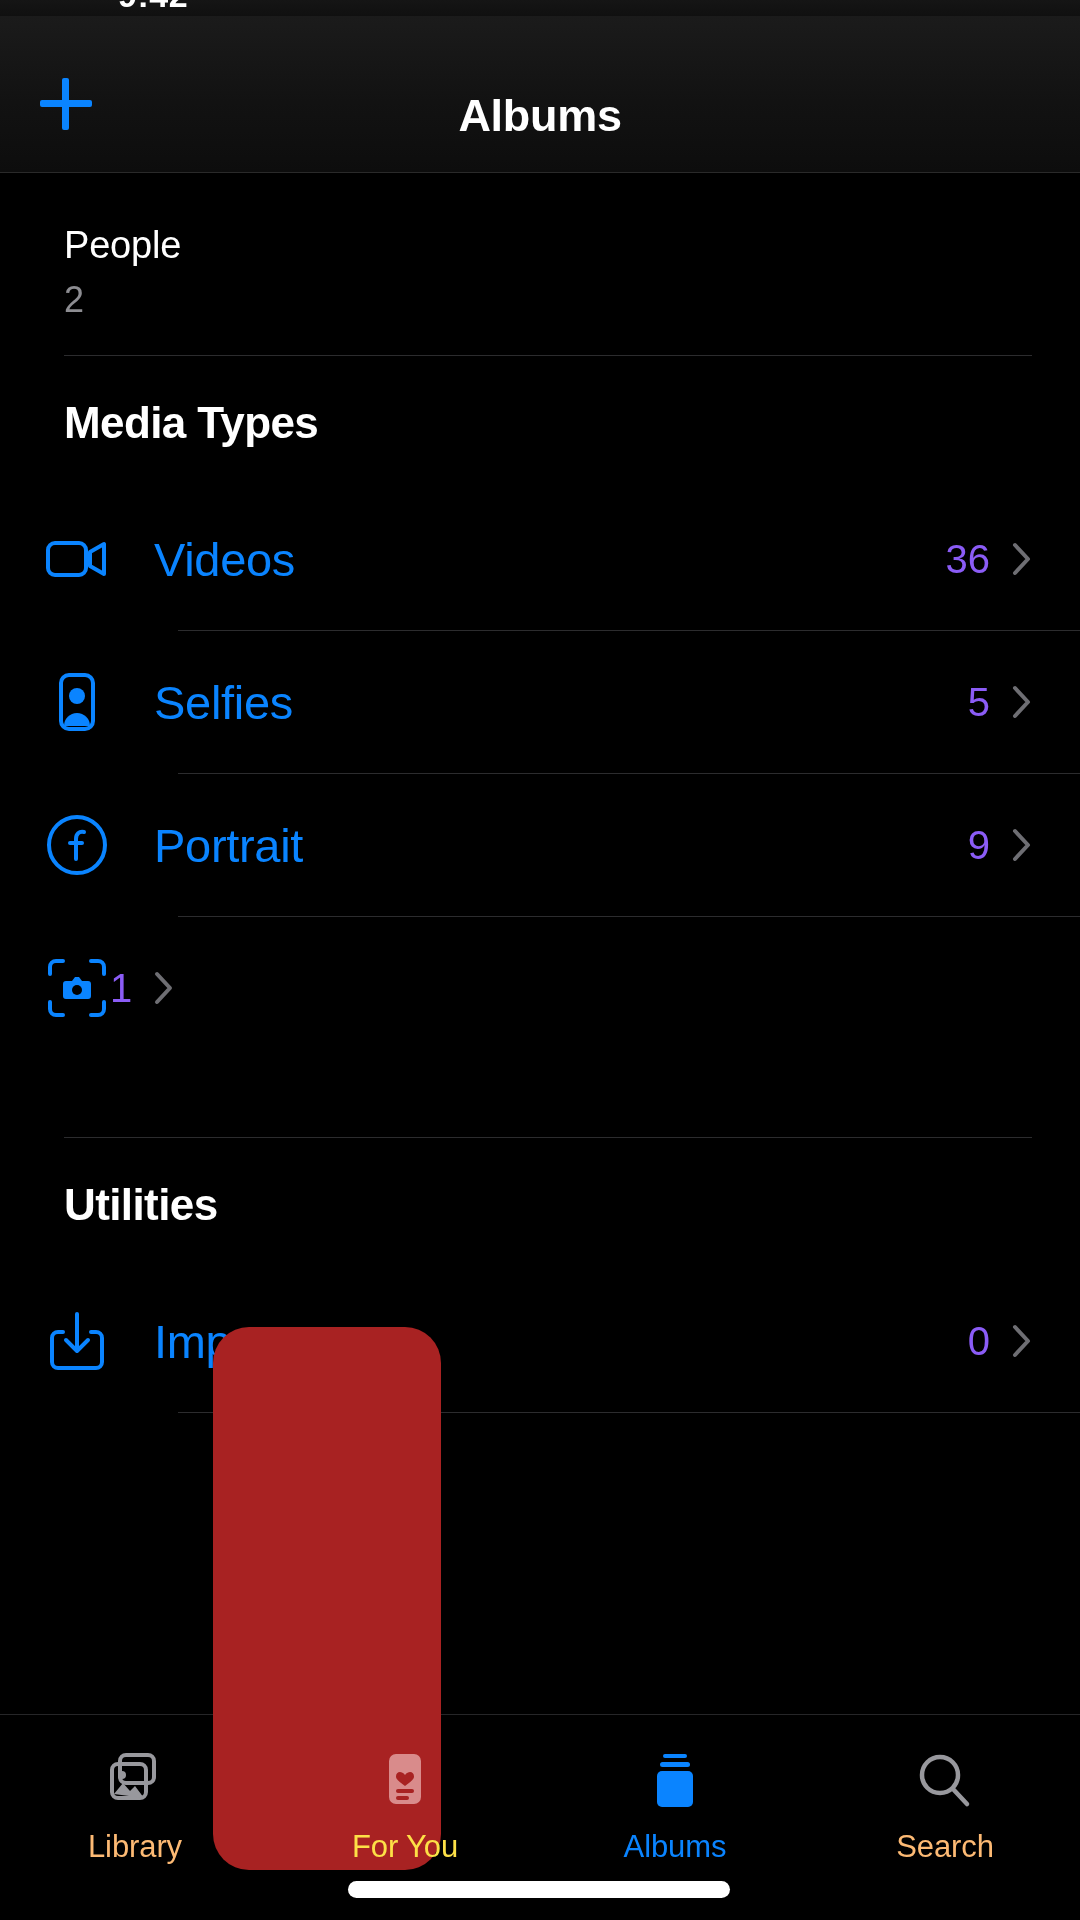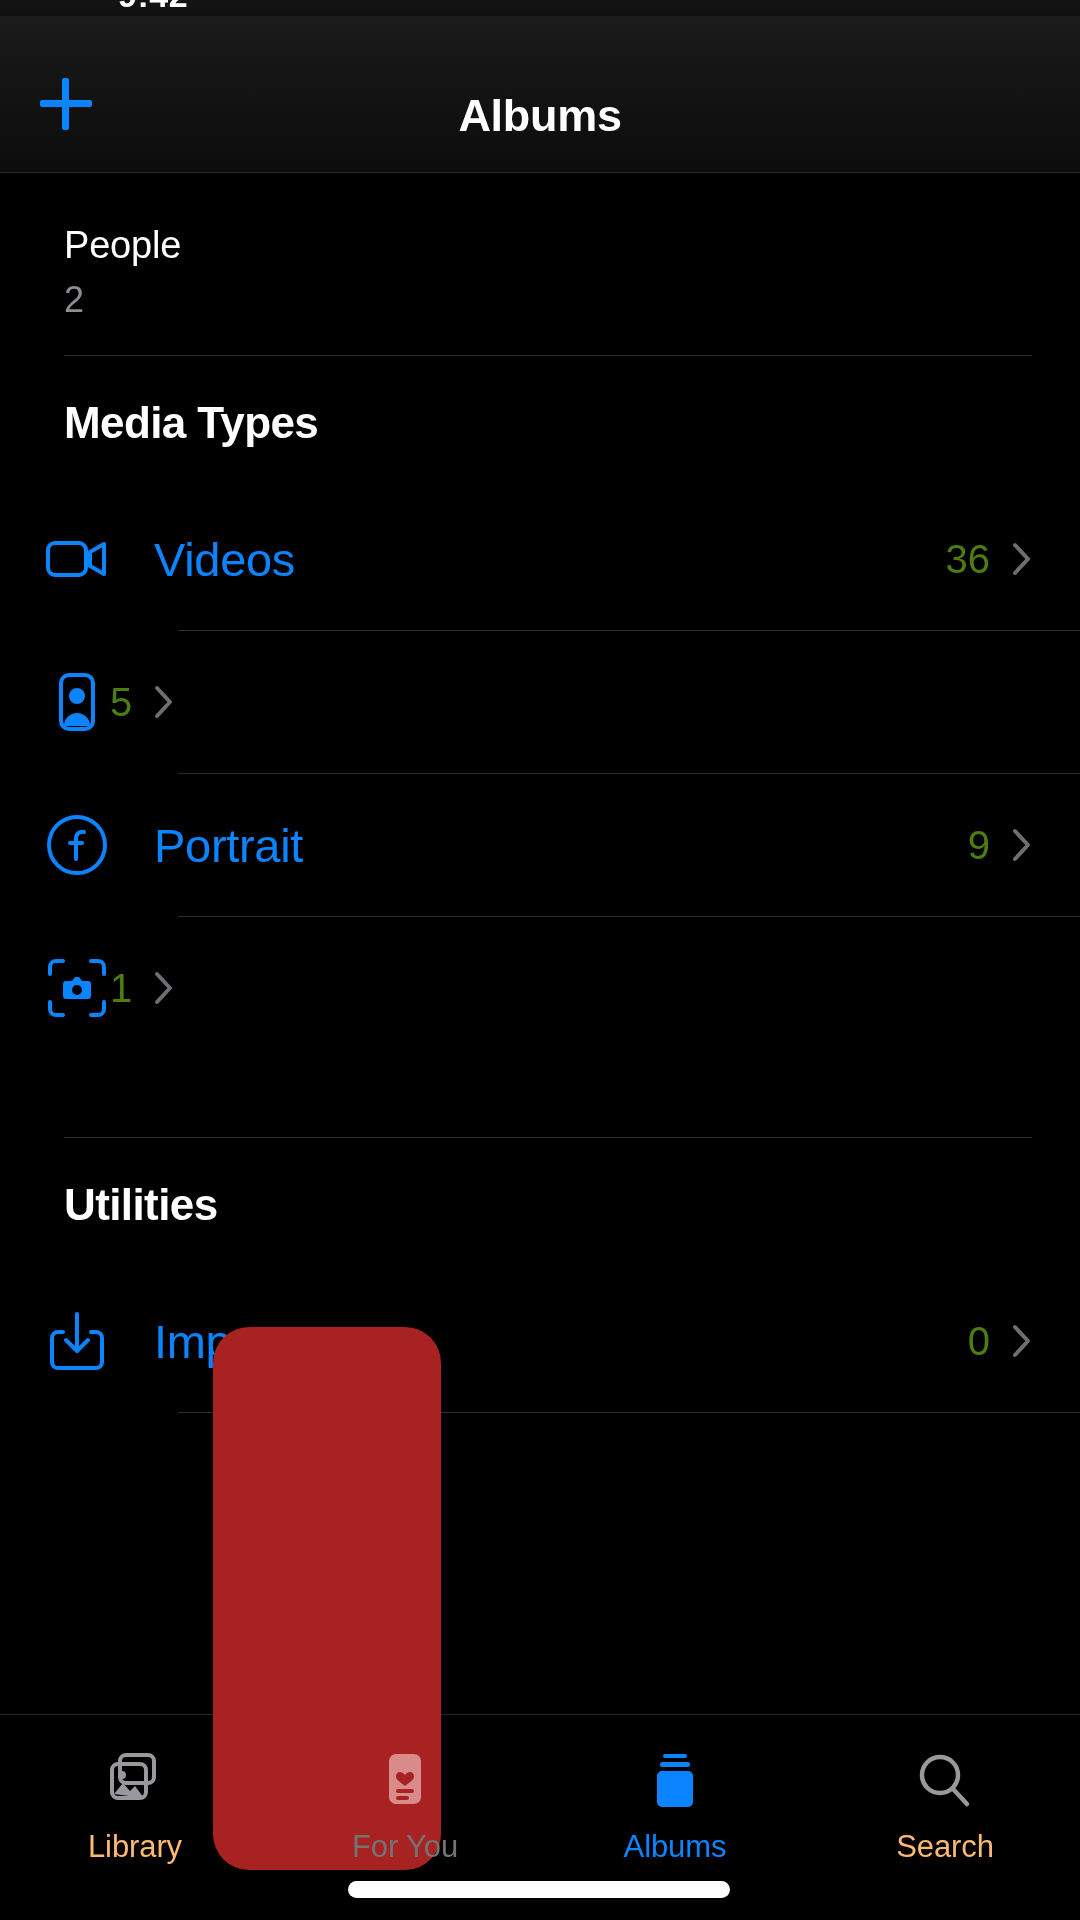--- a/index.html
+++ b/index.html
@@ -67,39 +67,39 @@
     padding-left:36px; padding-right:56px; cursor:pointer;
   }
   .row-icon{
     width:66px; height:66px; flex:none;
     display:flex; align-items:center; justify-content:center;
   }
   .row-label{
     margin-left:44px; color:#0a84ff; font-size:47px; font-weight:400;
     letter-spacing:-.3px; flex:1 1 auto; white-space:nowrap;
   }
-  .row-count{ color:#4d7c0f; font-size:40px; font-weight:400; margin-right:22px; }
+  .row-count{ color:#8b5cf6; font-size:40px; font-weight:400; margin-right:22px; }
   .chev{ width:20px; height:34px; flex:none; }
 
   
   .tabbar{
     position:absolute; left:0; bottom:0; width:1080px; height:206px;
     border-top:1px solid #262628; background:#000;
     display:flex; align-items:flex-start;
   }
   .tab{
     flex:1 1 0; height:100%; padding-top:34px;
     display:flex; flex-direction:column; align-items:center; gap:16px;
     cursor:pointer; position:relative; z-index:3;
   }
   .tab-ico{ width:64px; height:64px; display:flex; align-items:center; justify-content:center; }
   .tab-lbl{ font-size:31px; font-weight:400; letter-spacing:-.1px; }
   .tab.inactive .tab-lbl{ color:#fdba74; }
   .tab.active .tab-lbl{ color:#0a84ff; }
-  .tab.masked .tab-lbl{ color:#737373; }
+  .tab.masked .tab-lbl{ color:#fde047; }
 
   
   .tap-highlight{
     position:absolute; left:213px; top:1327px;
     width:228px; height:543px; background:#a82222;
     border-radius:36px; z-index:2;
   }
 
   .home-indicator{
     position:absolute; left:50%; transform:translateX(-50%);
@@ -153,20 +153,21 @@
       <div class="hr-inset"></div>
 
       <div class="row">
         <span class="row-icon">
           <svg viewBox="0 0 66 66" width="66" height="66">
             <rect x="17" y="6" width="32" height="54" rx="8" ry="8" fill="none" stroke="#0a84ff" stroke-width="4"></rect>
             <circle cx="33" cy="27" r="8" fill="#0a84ff"></circle>
             <path d="M20 57a13 13 0 0126 0z" fill="#0a84ff"></path>
           </svg>
         </span>
+        <span class="row-label">Selfies</span>
         <span class="row-count">5</span>
         <span class="chev">
           <svg viewBox="0 0 20 34" width="20" height="34">
               <path d="M3 3l13 14L3 31" fill="none" stroke="#6e6e73" stroke-width="4" stroke-linecap="round" stroke-linejoin="round"></path>
             </svg>
         </span>
       </div>
       <div class="hr-inset"></div>
 
       <div class="row">

